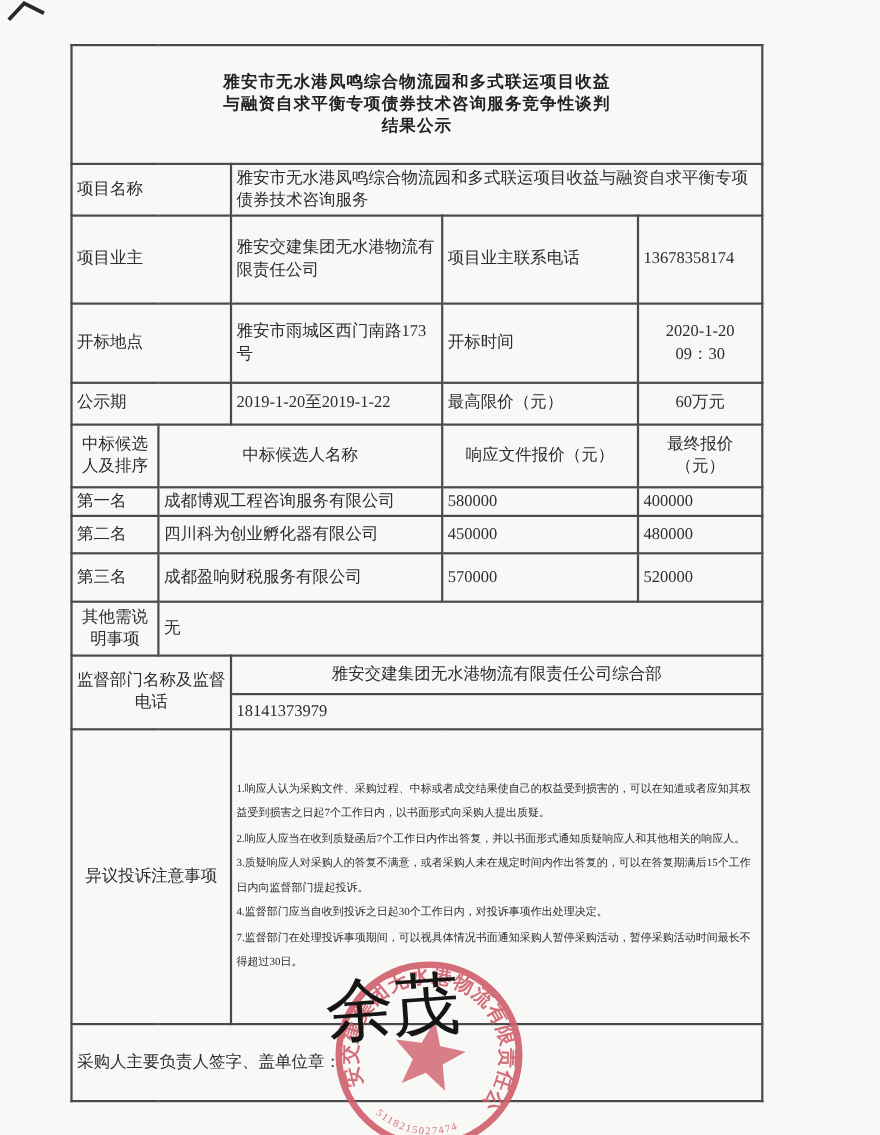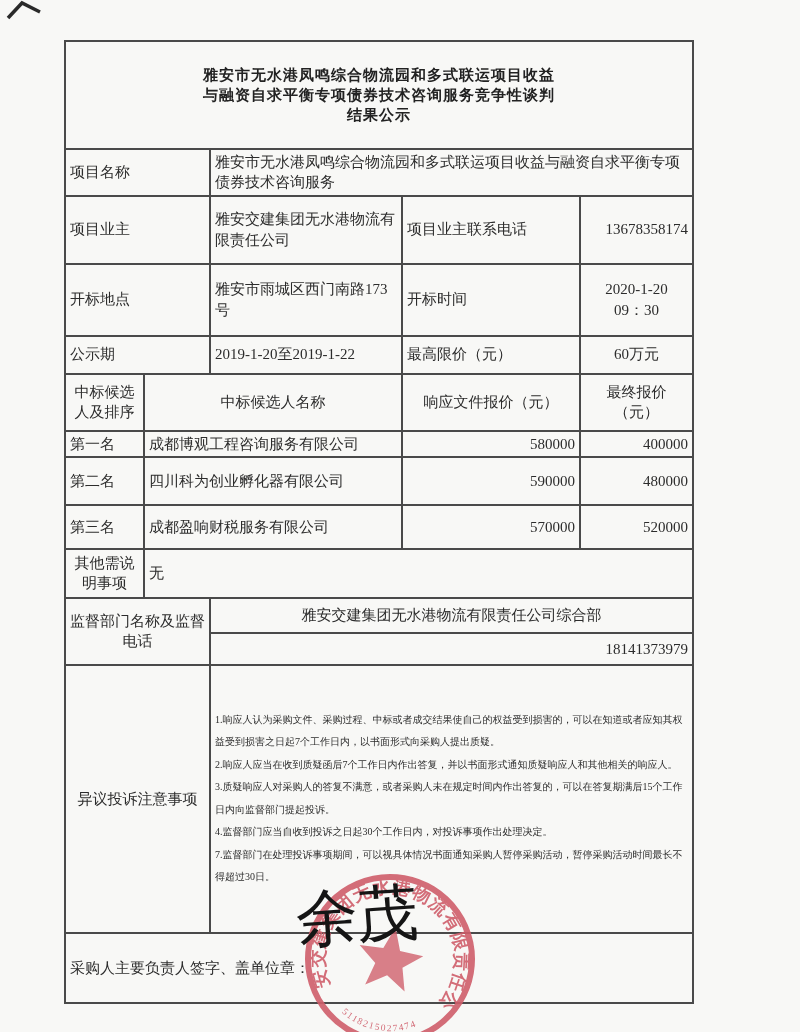--- a/index.html
+++ b/index.html
@@ -30,21 +30,21 @@
     font-weight:700;
     font-size:27px;
     line-height:35px;
     letter-spacing:1px;
     color:#222;
   }
   td.label{padding-left:8px;}
   td.label-center{text-align:center;}
   td.value-left{padding-left:8px;padding-right:6px;}
   td.value-center{text-align:center;}
-  td.num{text-align:right;font-size:15.5px;}
+  td.num{text-align:left;font-size:15.5px;}
   .two-line span{display:block;}
   td.notice-content{padding:14px 10px 10px 10px;vertical-align:middle;}
   .notice-item{font-size:10px;line-height:22.5px;text-align:left;}
   td.sig-cell{padding-left:10px;font-size:15.5px;vertical-align:middle;}
   
   .seal{
     position:absolute;left:290px;top:859px;width:200px;height:200px;
     transform:rotate(10deg);transform-origin:center;
     opacity:0.9;pointer-events:none;
   }
@@ -82,21 +82,21 @@
         <div>与融资自求平衡专项债券技术咨询服务竞争性谈判</div>
         <div>结果公示</div>
       </td>
     </tr>
 
     <tr style="height:38px">
       <td colspan="2" class="label">项目名称</td>
       <td colspan="3" class="value-left">雅安市无水港凤鸣综合物流园和多式联运项目收益与融资自求平衡专项债券技术咨询服务</td>
     </tr>
 
-    <tr style="height:68px">
+    <tr style="height:80px">
       <td colspan="2" class="label">项目业主</td>
       <td class="value-left">雅安交建集团无水港物流有限责任公司</td>
       <td class="label">项目业主联系电话</td>
       <td class="value-center num">13678358174</td>
     </tr>
 
     <tr style="height:72px">
       <td colspan="2" class="label">开标地点</td>
       <td class="value-left">雅安市雨城区西门南路173号</td>
       <td class="label">开标时间</td>
@@ -119,24 +119,24 @@
       <td class="label-center">响应文件报价（元）</td>
       <td class="label-center">最终报价（元）</td>
     </tr>
 
     <tr style="height:22px">
       <td class="label">第一名</td>
       <td colspan="2" class="value-left">成都博观工程咨询服务有限公司</td>
       <td class="num">580000</td>
       <td class="num">400000</td>
     </tr>
-    <tr style="height:48px">
+    <tr style="height:34px">
       <td class="label">第二名</td>
       <td colspan="2" class="value-left">四川科为创业孵化器有限公司</td>
-      <td class="num">590000</td>
+      <td class="num">450000</td>
       <td class="num">480000</td>
     </tr>
     <tr style="height:44px">
       <td class="label">第三名</td>
       <td colspan="2" class="value-left">成都盈响财税服务有限公司</td>
       <td class="num">570000</td>
       <td class="num">520000</td>
     </tr>
 
     <tr style="height:49px">

